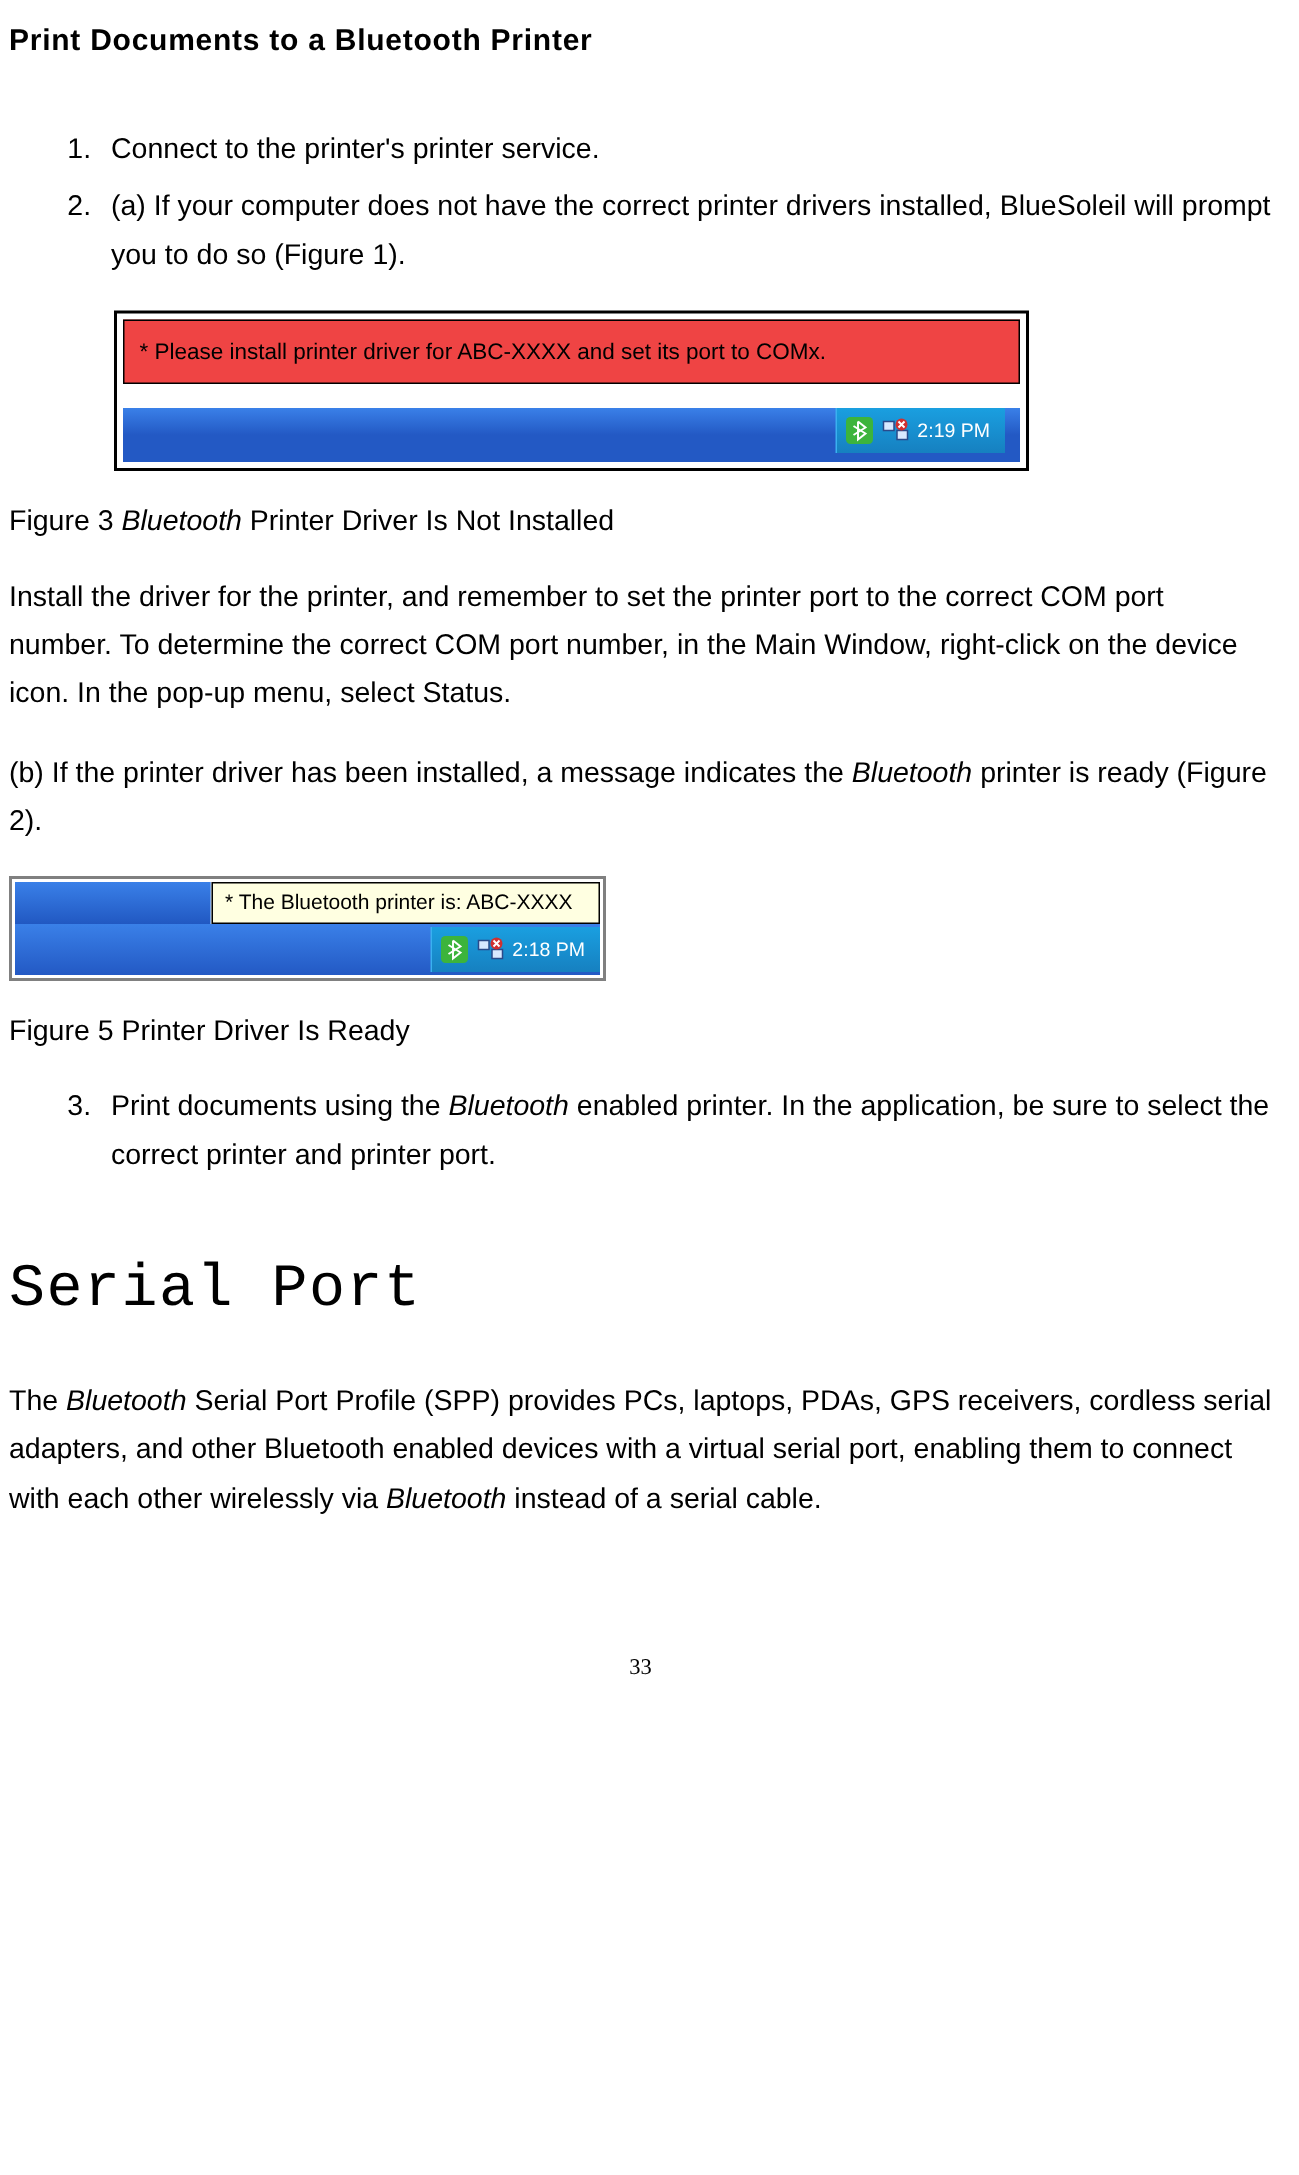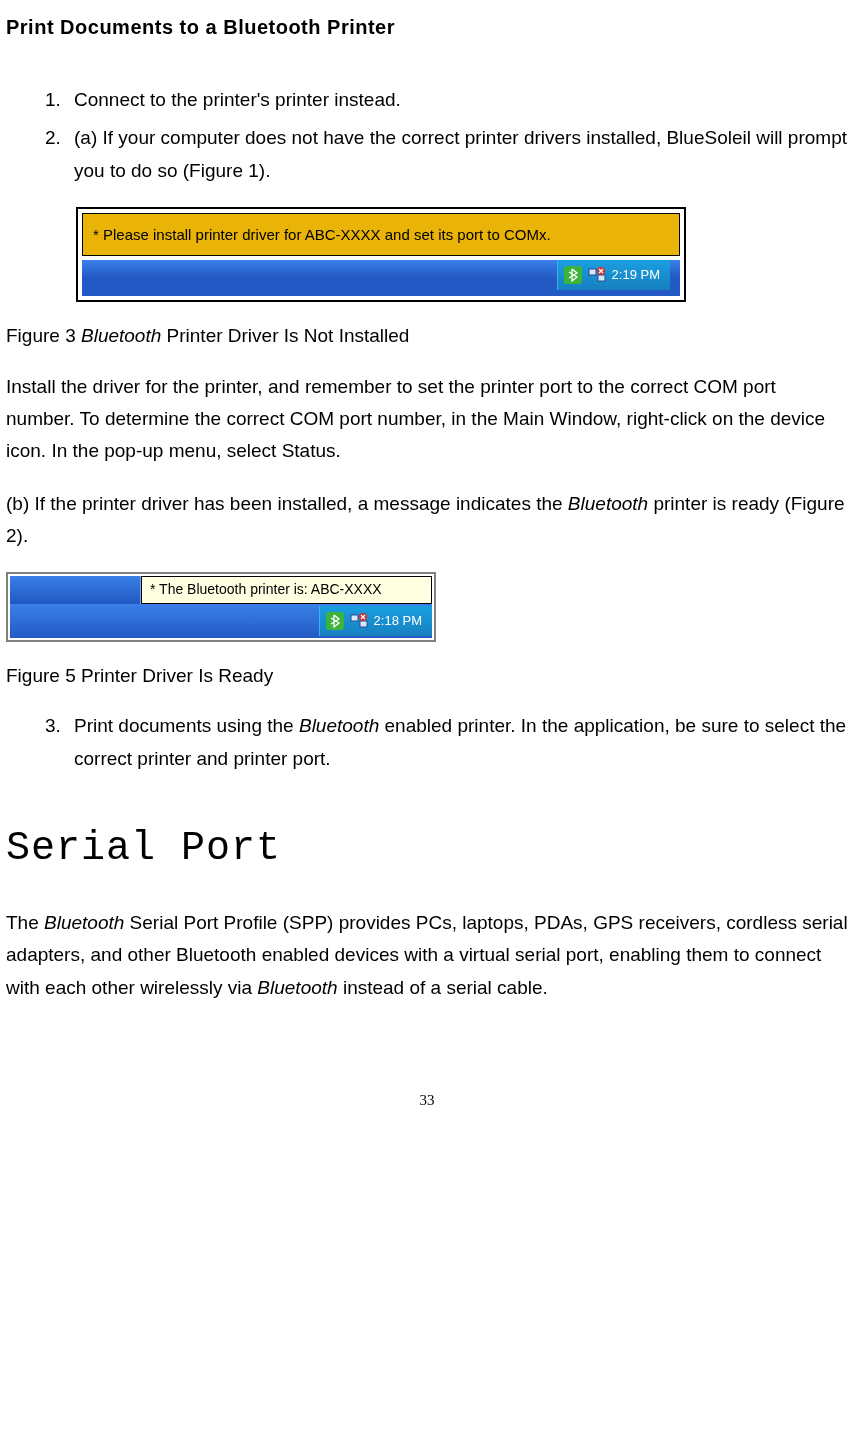--- a/index.html
+++ b/index.html
@@ -31,26 +31,26 @@
     margin: 18px 0 18px 70px;
   }
   .figure1 {
     width: 610px;
     box-sizing: border-box;
     background: #fff;
     border: 2px solid #000;
     padding: 4px;
   }
   .tooltip-box {
-    background: #eab308;
+    background: #ef4444;
     border: 1px solid #000;
     padding: 8px 10px;
     font-size: 15px;
     font-family: Tahoma, sans-serif;
-    margin-bottom: 4px;
+    margin-bottom: 16px;
   }
   .taskbar {
     background: linear-gradient(to bottom, #3a80e8 0%, #2359c4 50%, #2359c4 100%);
     height: 36px;
     display: flex;
     justify-content: flex-end;
     padding-right: 10px;
     gap: 8px;
   }
   .tray {
@@ -79,21 +79,21 @@
   .para {
     margin: 0 0 20px 0;
   }
   .italic {
     font-style: italic;
   }
   .figure2-wrap {
     margin: 14px 0 18px 0;
   }
   .figure2 {
-    width: 430px;
+    width: 398px;
     box-sizing: border-box;
     border: 2px solid #808080;
     padding: 2px;
     background: #fff;
   }
   .fig2-top {
     display: flex;
     height: 28px;
   }
   .fig2-left {
@@ -133,21 +133,21 @@
     margin-top: 84px;
   }
   svg { display: block; }
 </style>
 </head>
 <body>
 
 <h2 class="section-title">Print Documents to a Bluetooth Printer</h2>
 
 <ol>
-  <li>Connect to the printer's printer instead.</li>
+  <li>Connect to the printer's printer service.</li>
   <li>(a) If your computer does not have the correct printer drivers installed, BlueSoleil will prompt you to do so (Figure 1).</li>
 </ol>
 
 <div class="figure-wrap">
   <div class="figure1">
     <div class="tooltip-box">* Please install printer driver for ABC-XXXX and set its port to COMx.</div>
     <div class="taskbar">
       <div class="tray">
         <span class="tray-icon">
           <svg viewBox="0 0 18 18">

